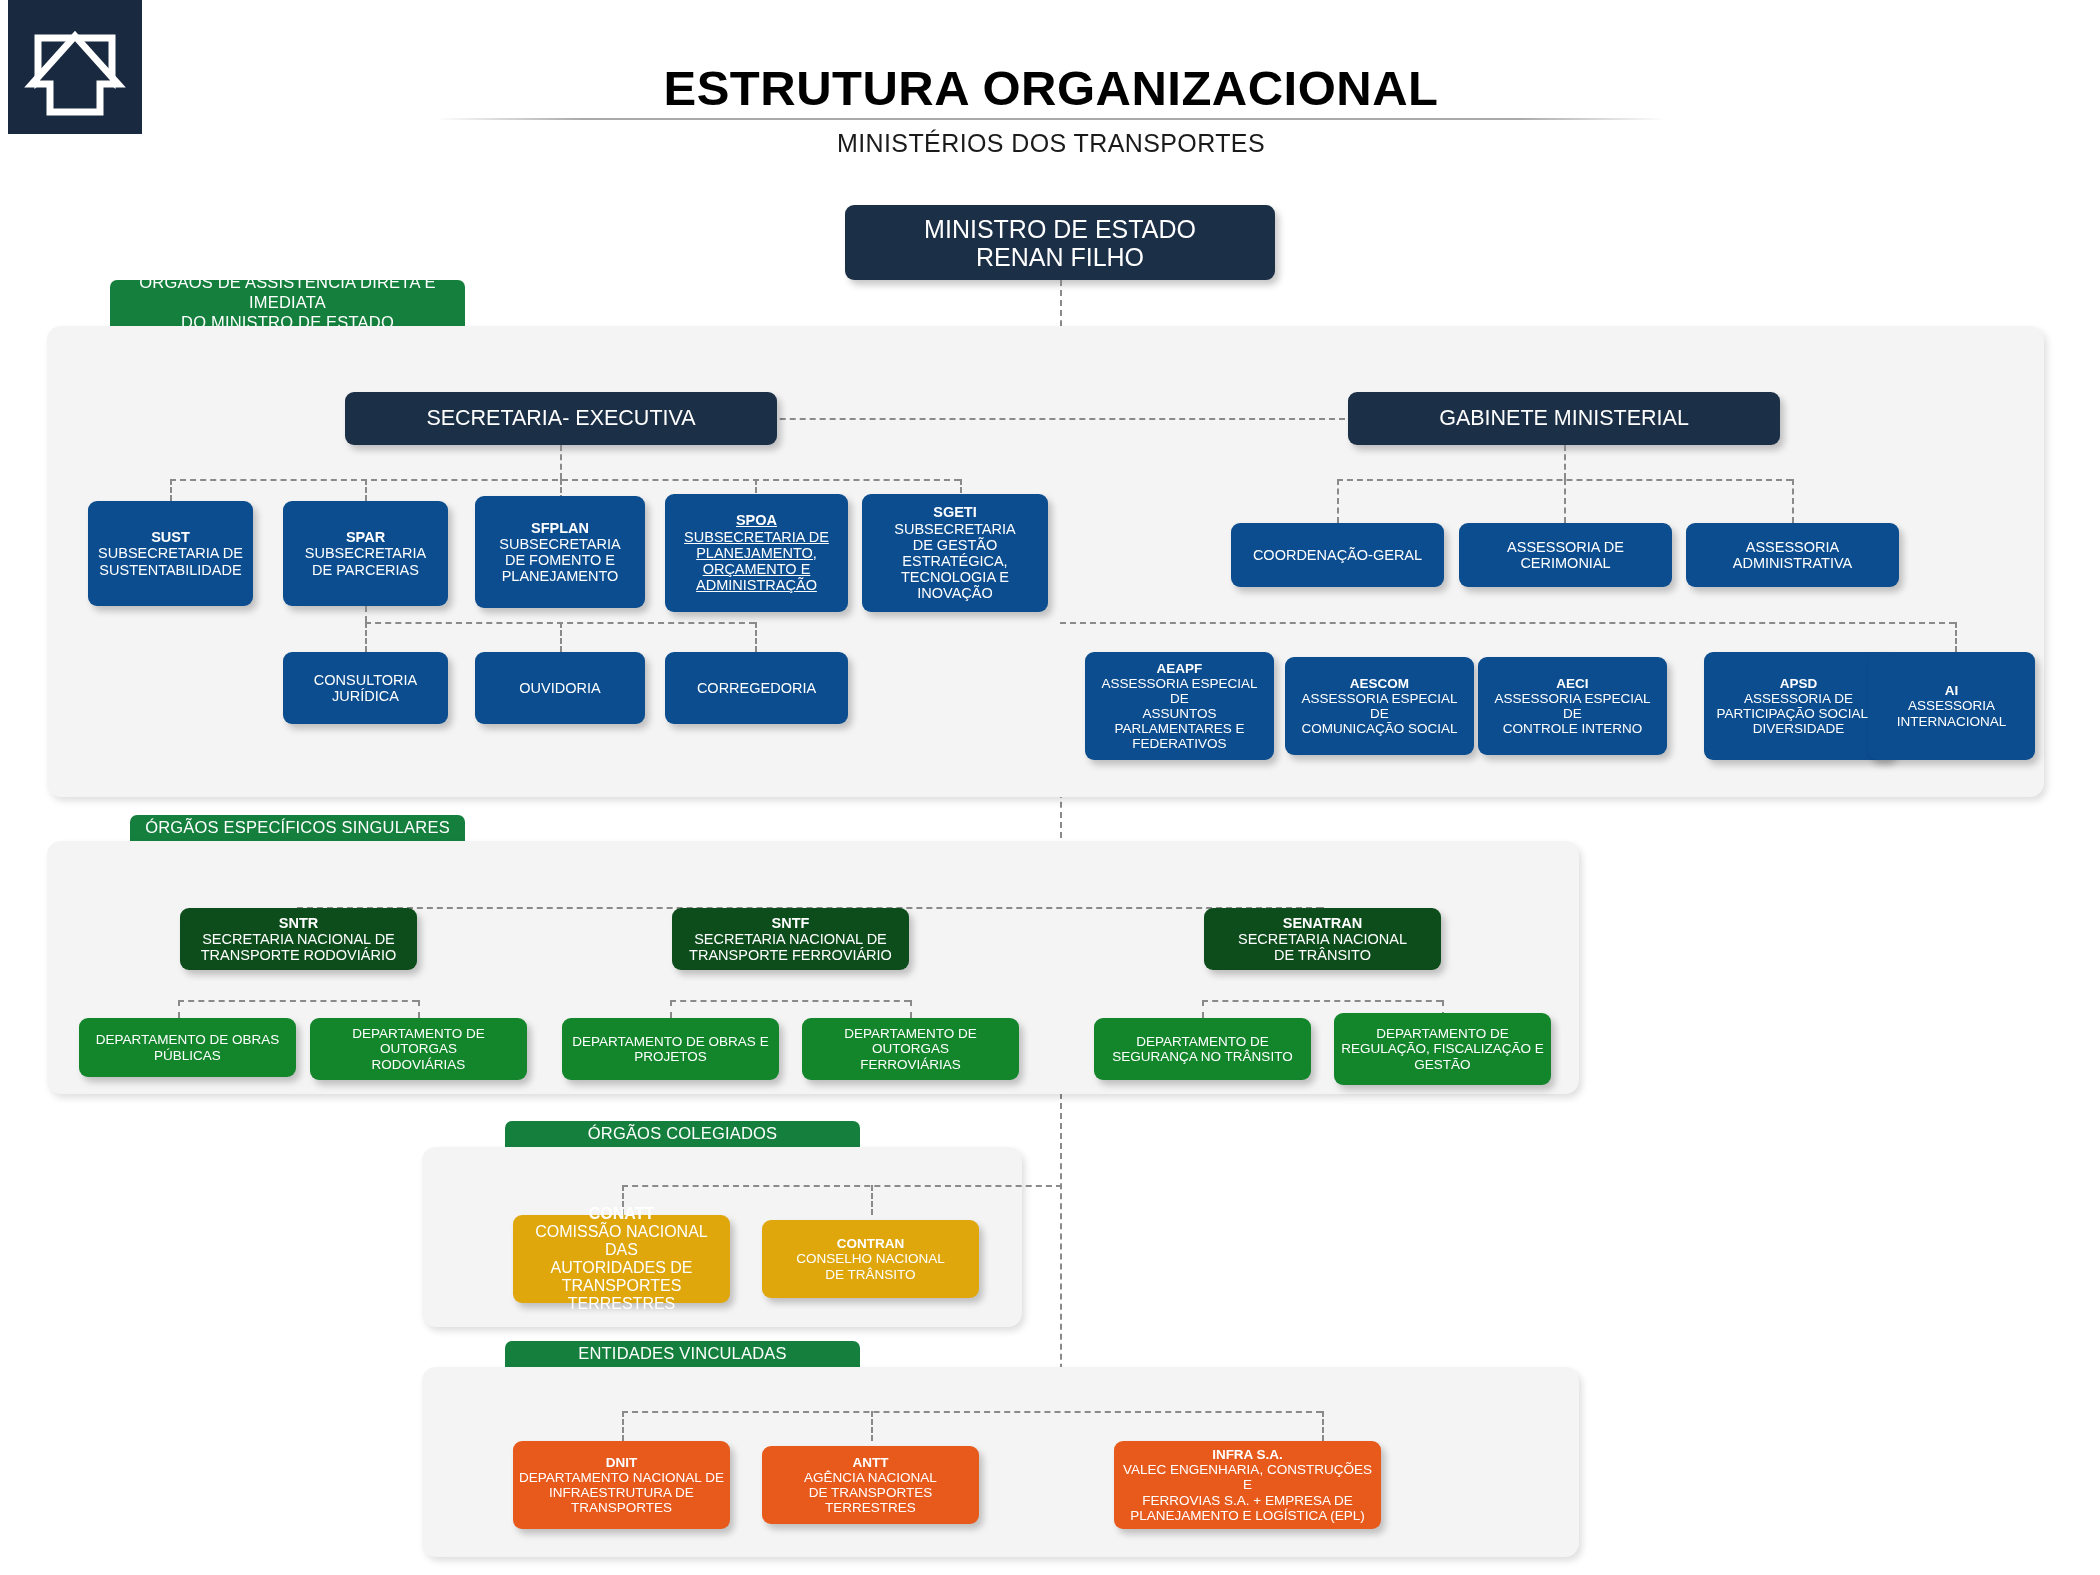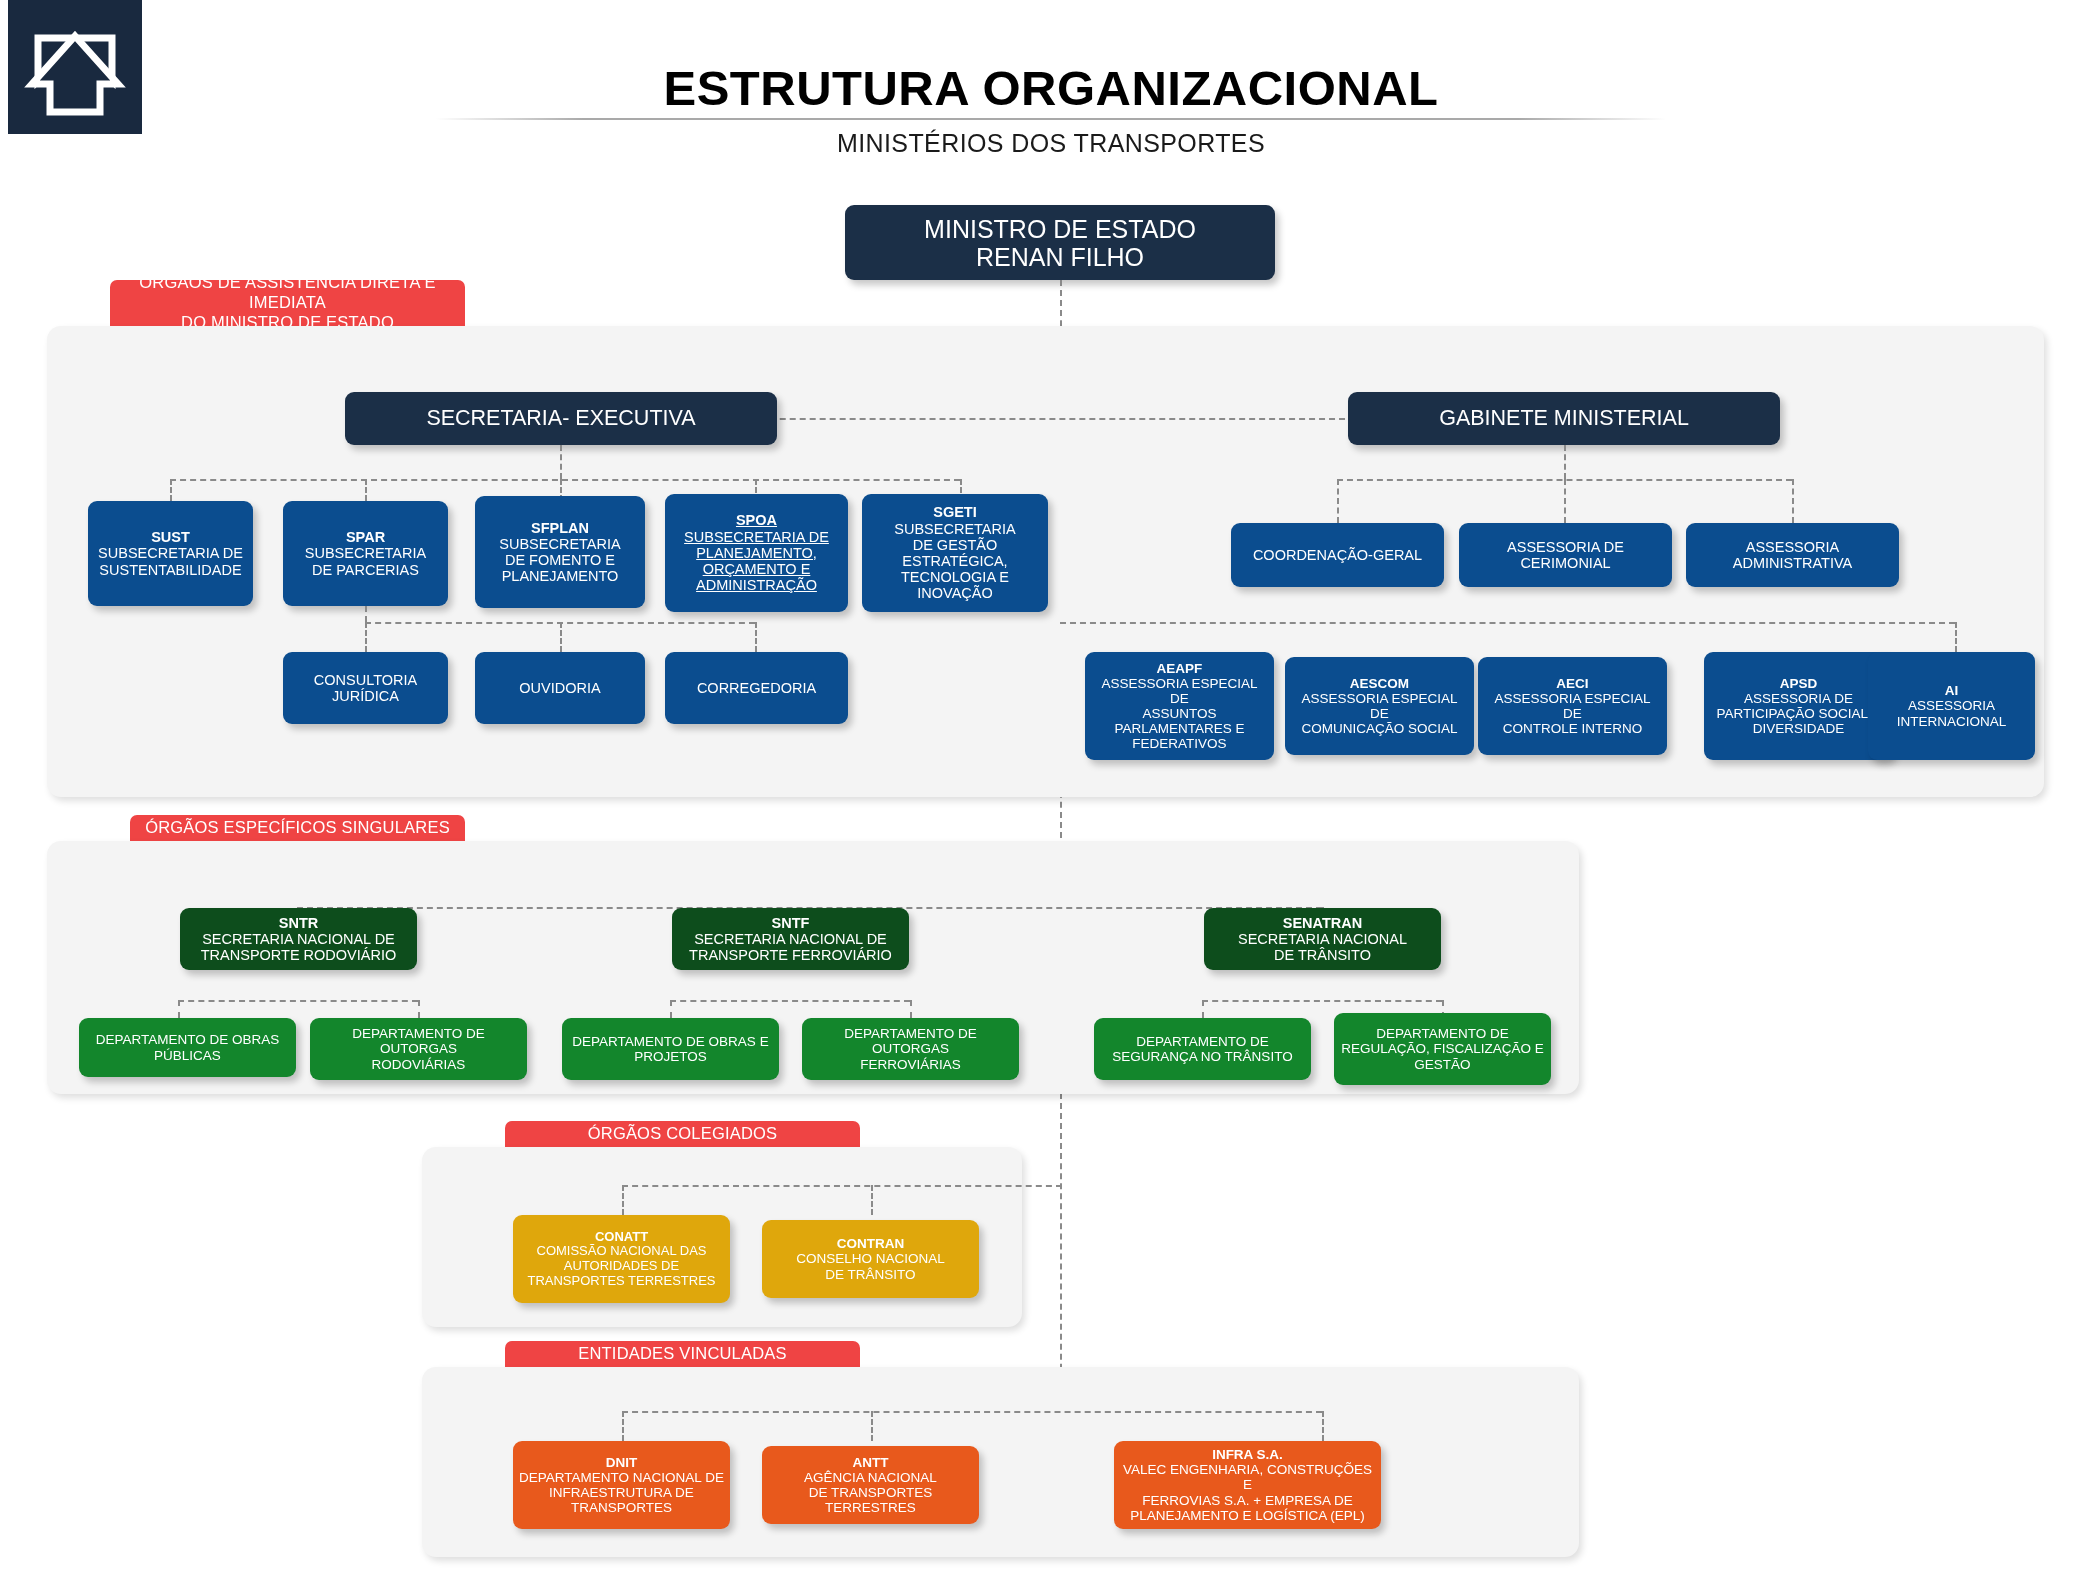--- a/index.html
+++ b/index.html
@@ -49,21 +49,21 @@
 
   
   .panel {
     position: absolute;
     background: #f4f4f4;
     border-radius: 14px;
     box-shadow: 3px 4px 7px rgba(0,0,0,0.13);
   }
   .panel-label {
     position: absolute;
-    background: #ef4444;
+    background: #15803d;
     color: #ffffff;
     border-radius: 7px 7px 0 0;
     font-size: 16.5px;
     display: flex; align-items: center; justify-content: center;
     text-align: center;
     line-height: 1.2;
     letter-spacing: .2px;
     padding: 3px 10px;
   }
 
@@ -253,21 +253,21 @@
 
   <div class="panel-label" style="left:505px; top:1121px; width:355px; height:26px;">
     <span>ÓRGÃOS COLEGIADOS</span>
   </div>
   <div class="panel" style="left:422px; top:1147px; width:600px; height:180px;"></div>
 
   <div class="hline" style="left:622px; top:1185px; width:440px;"></div>
   <div class="vline" style="left:622px; top:1185px; height:30px;"></div>
   <div class="vline" style="left:871px; top:1185px; height:30px;"></div>
 
-  <div class="node gold" style="left:513px; top:1215px; width:217px; height:88px; font-size:13px;">
+  <div class="node gold" style="left:513px; top:1215px; width:217px; height:88px; font-size:16px;">
     <span class="acr">CONATT</span>
     <span class="dsc ml">COMISSÃO NACIONAL DAS<br>AUTORIDADES DE<br>TRANSPORTES TERRESTRES</span>
   </div>
   <div class="node gold" style="left:762px; top:1220px; width:217px; height:78px; font-size:13.5px;">
     <span class="acr">CONTRAN</span>
     <span class="dsc ml">CONSELHO NACIONAL<br>DE TRÂNSITO</span>
   </div>
 
   <div class="panel-label" style="left:505px; top:1341px; width:355px; height:26px;">
     <span>ENTIDADES VINCULADAS</span>

